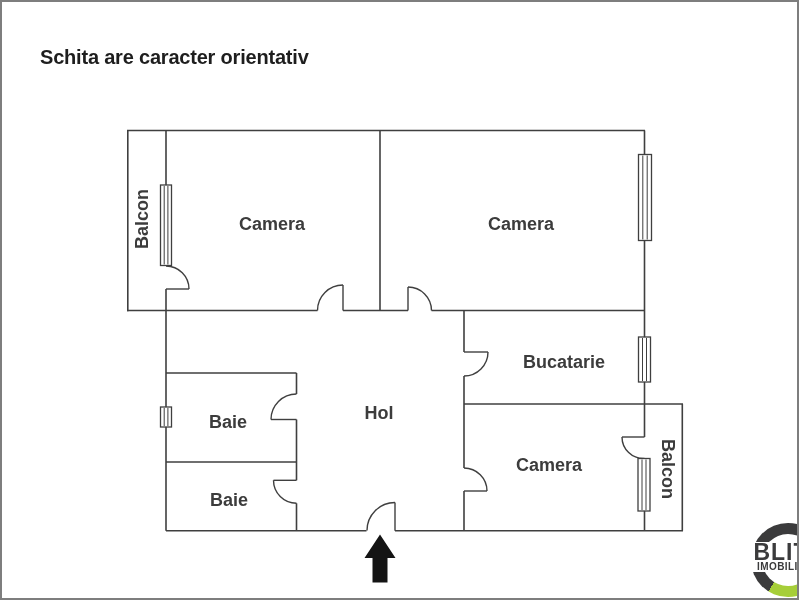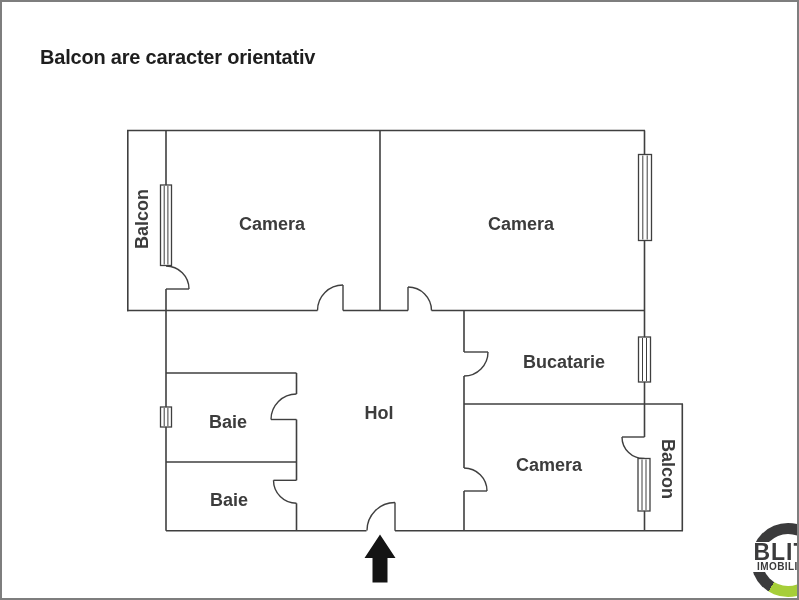--- a/index.html
+++ b/index.html
@@ -47,21 +47,21 @@
   .logo-tagline{
     font-size:10px;font-weight:bold;color:#3b3b3c;line-height:9px;
     letter-spacing:0.4px;white-space:nowrap;
   }
 </style>
 </head>
 <body>
 
 <div class="canvas">
 
-  <div class="disclaimer">Balcon are caracter orientativ</div>
+  <div class="disclaimer">Schita are caracter orientativ</div>
 
   <svg class="plan-svg" width="799" height="600" viewBox="0 0 799 600">
 
     <g>
 
       <path class="wall" d="M125,128.5 H643"></path>
 
       <path class="wall" d="M125.8,128.5 V309.3"></path>
 
       <path class="wall" d="M642.5,128.5 V435"></path>

